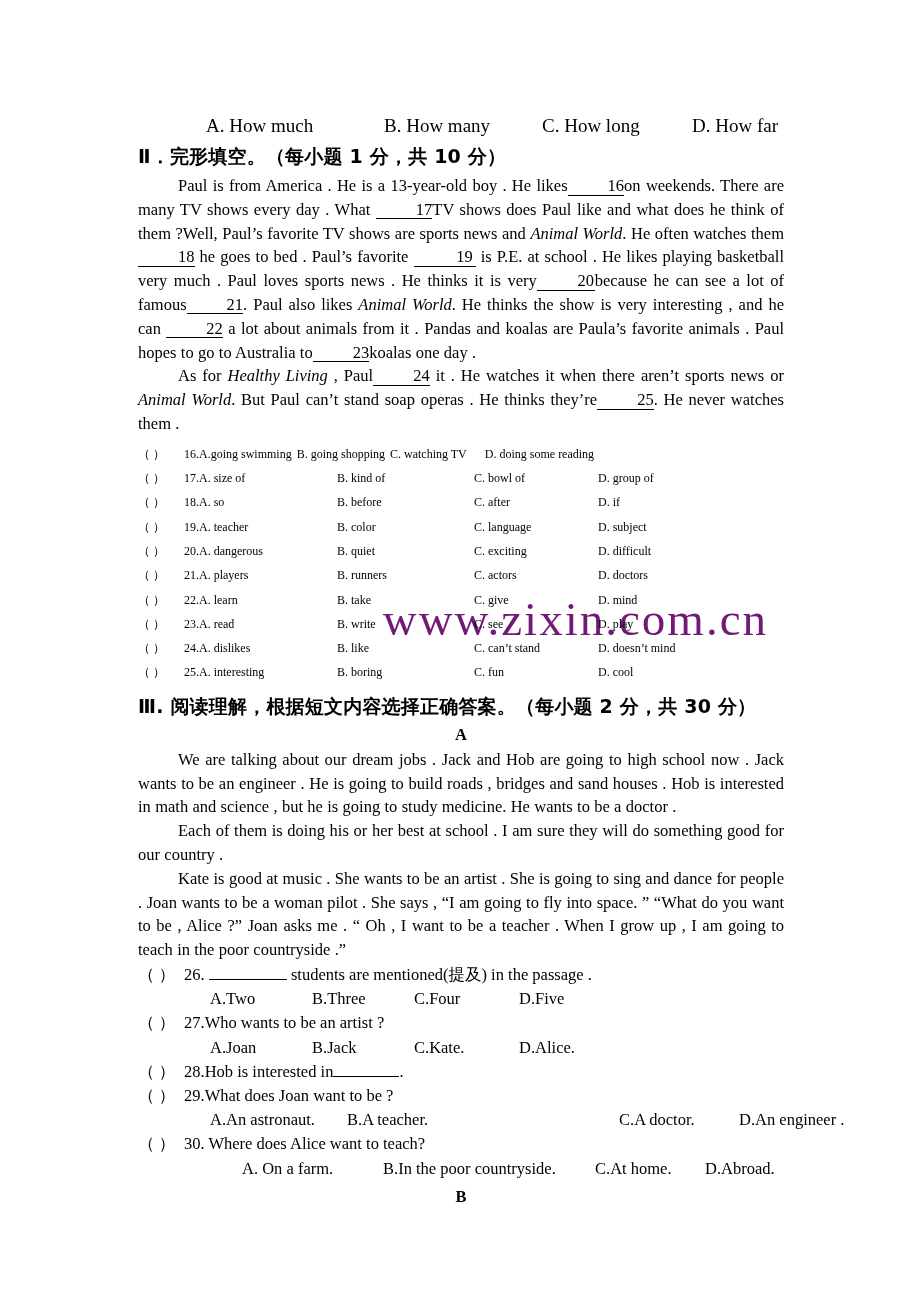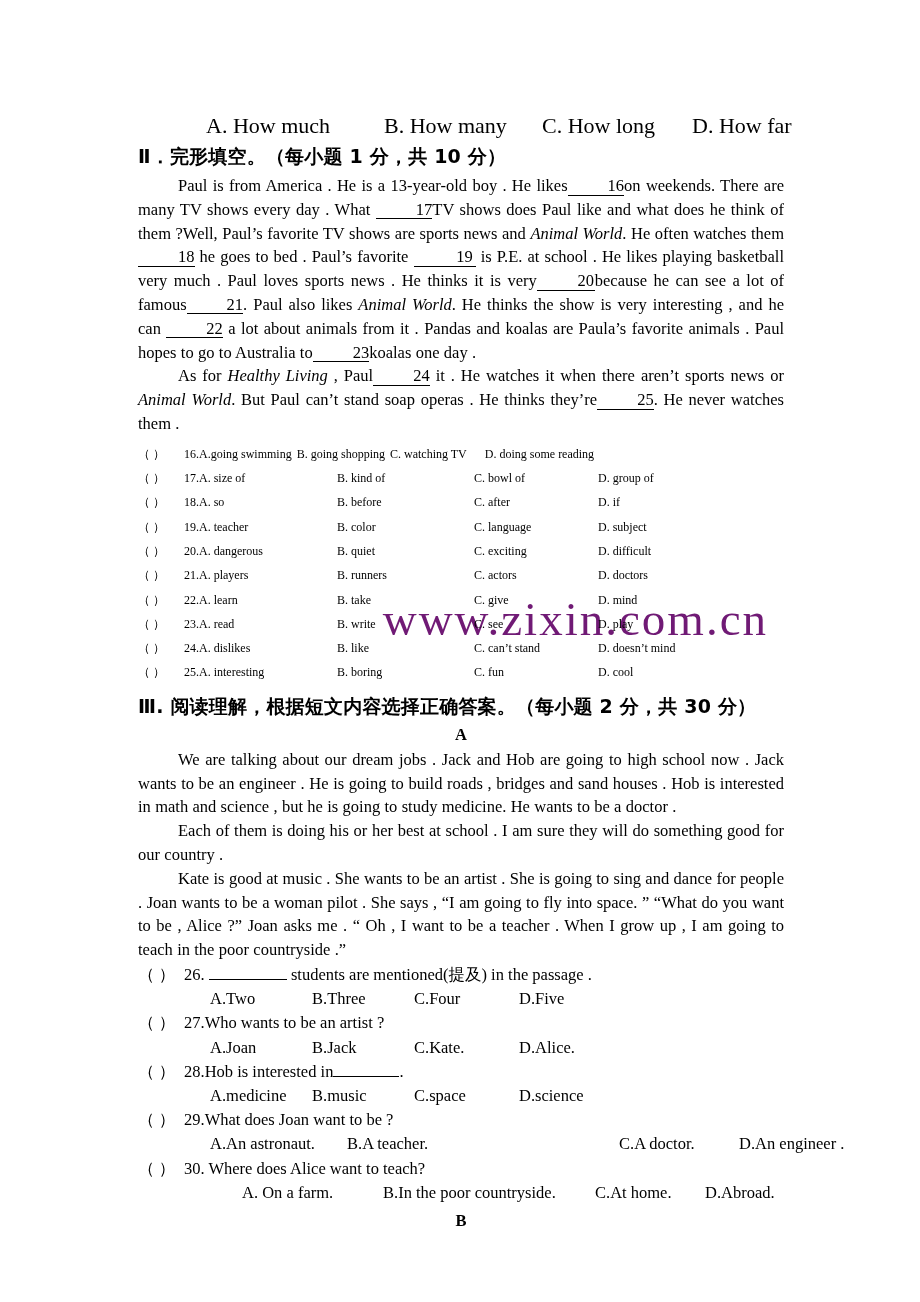--- a/index.html
+++ b/index.html
@@ -43,21 +43,21 @@
   .content {
     position: absolute;
     left: 138px;
     top: 113px;
     width: 646px;
     z-index: 2;
   }
 
   
   .optrow-top {
-    font-size: 22px;
+    font-size: 19px;
     line-height: 26px;
     white-space: nowrap;
     margin-bottom: 1px;
   }
   .optrow-top span.o { display: inline-block; }
 
   .section-head {
     font-family: "DejaVu Sans", "Liberation Sans", sans-serif;
     font-size: 19px;
     font-weight: bold;
@@ -250,23 +250,20 @@
       <div class="rq-line">
         <span class="paren">（    ）</span><span>27.Who wants to be an artist ?</span>
       </div>
       <div class="rq-opts">
         <span class="oa">A.Joan</span><span class="ob">B.Jack</span><span class="oc">C.Kate.</span><span class="od">D.Alice.</span>
       </div>
 
       <div class="rq-line">
         <span class="paren">（    ）</span><span>28.Hob is interested in</span><span class="blank-ul short"></span><span>.</span>
       </div>
-      <div class="rq-opts">
-        <span class="oa">A.medicine</span><span class="ob">B.music</span><span class="oc">C.space</span><span class="od">D.science</span>
-      </div>
 
       <div class="rq-line">
         <span class="paren">（    ）</span><span>29.What does Joan want to be ?</span>
       </div>
       <div class="rq-opts q29">
         <span class="oa">A.An astronaut.</span><span class="ob">B.A teacher.</span><span class="oc">C.A doctor.</span><span class="od">D.An engineer .</span>
       </div>
 
       <div class="rq-line">
         <span class="paren">（    ）</span><span>30. Where does Alice want to teach?</span>

